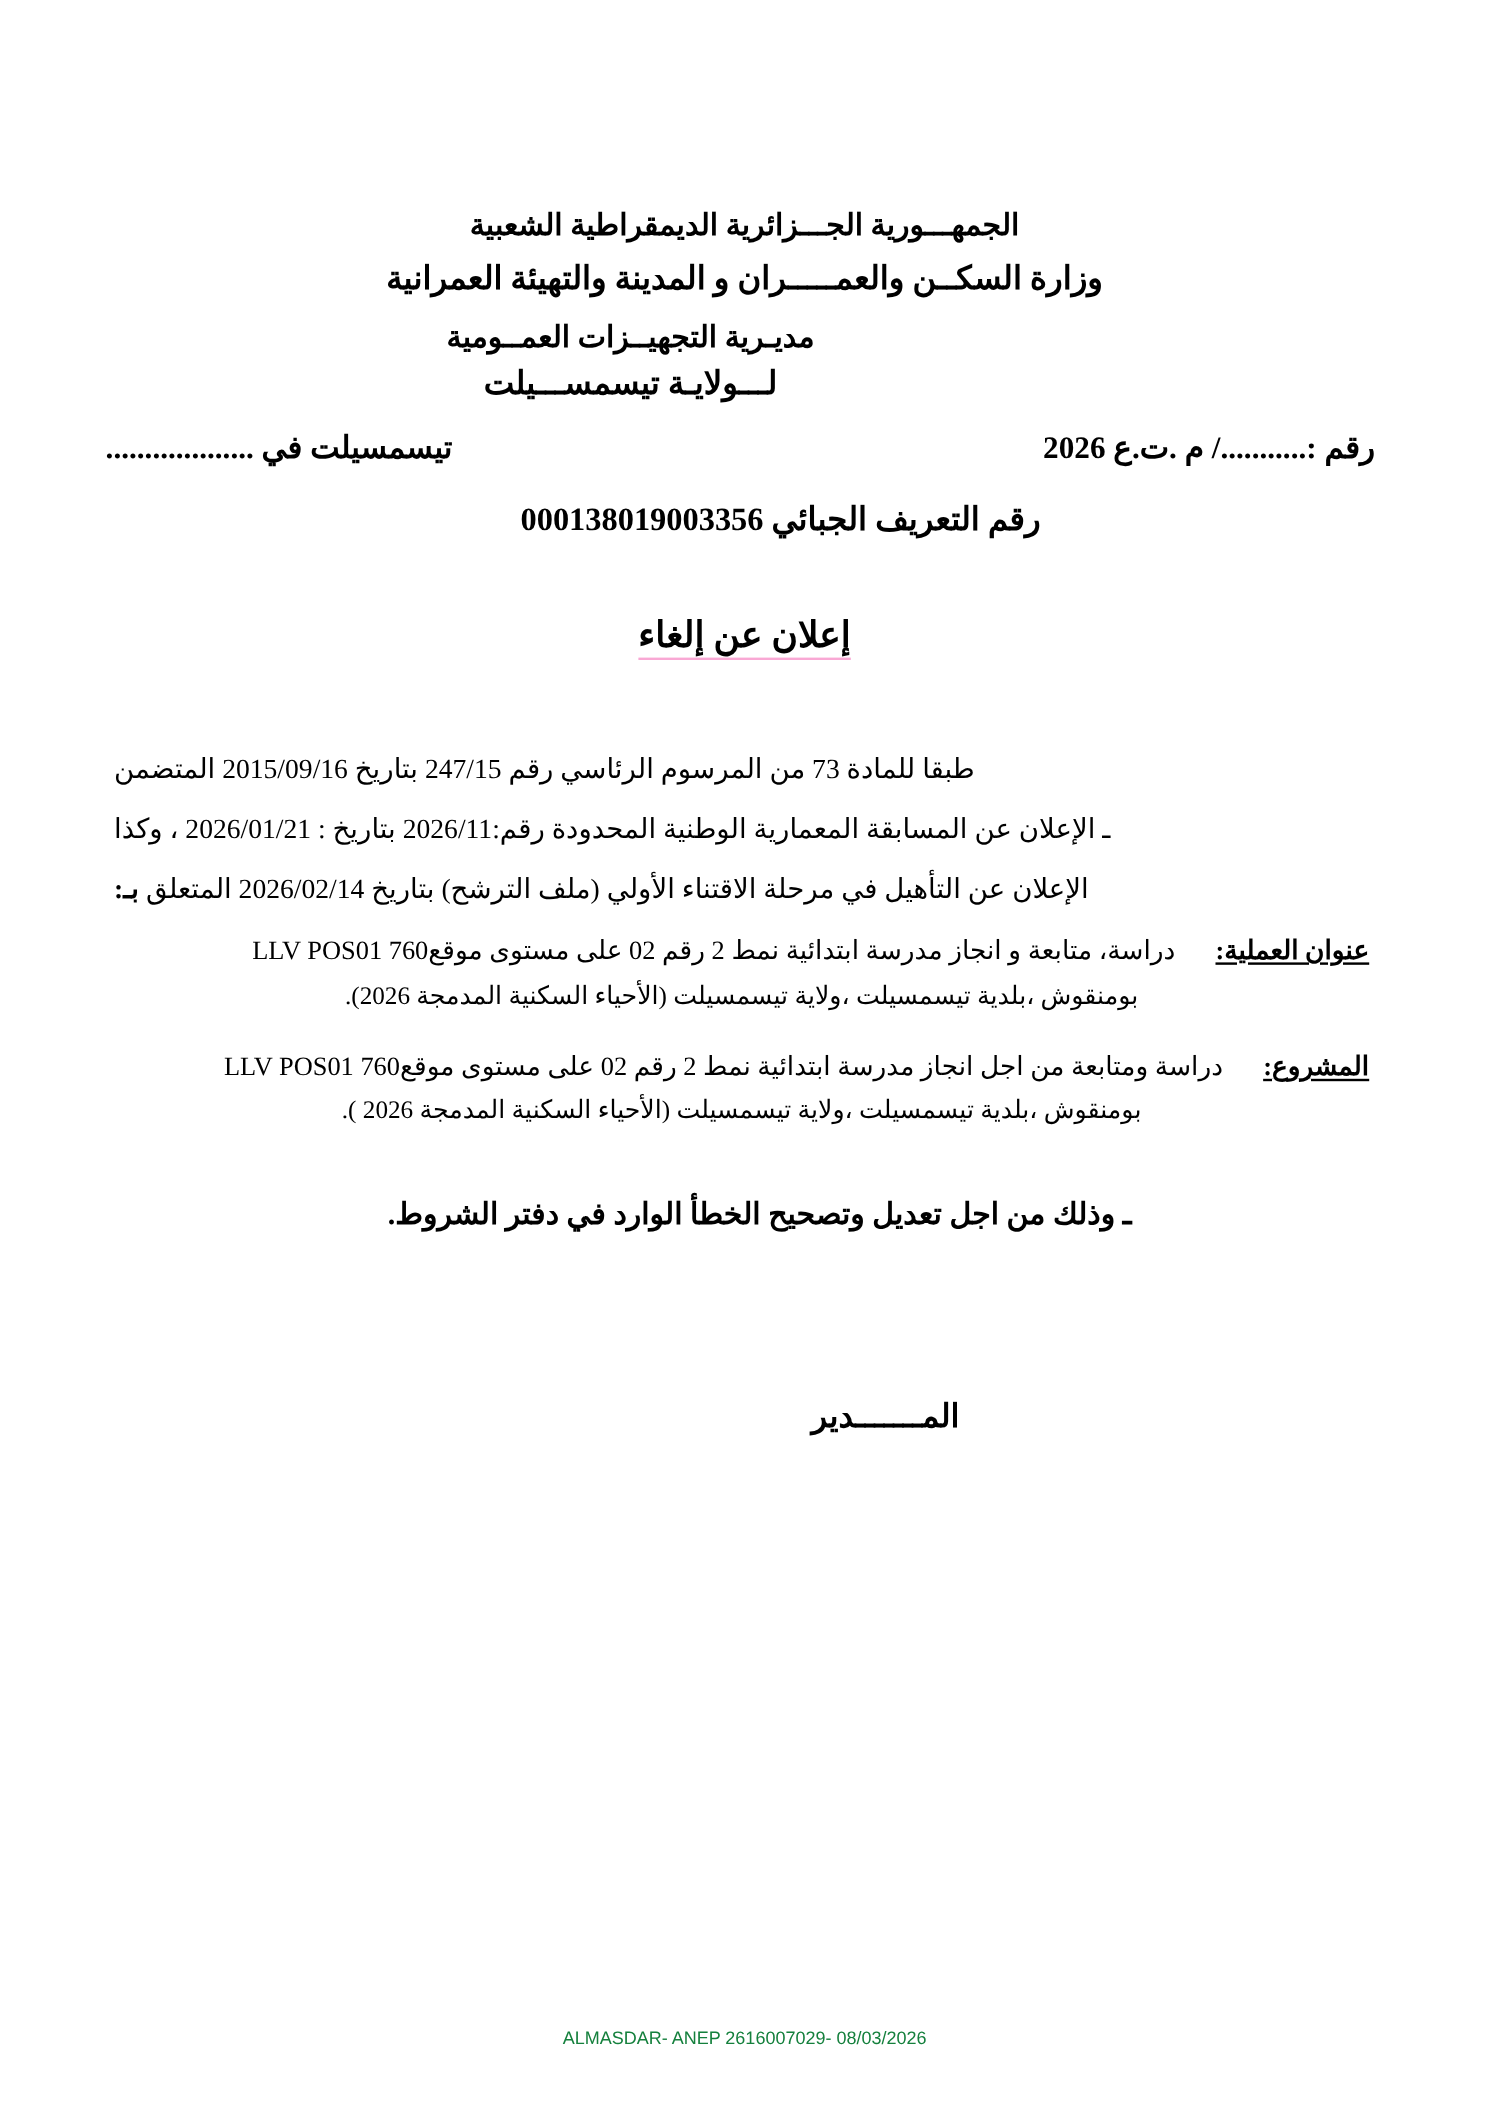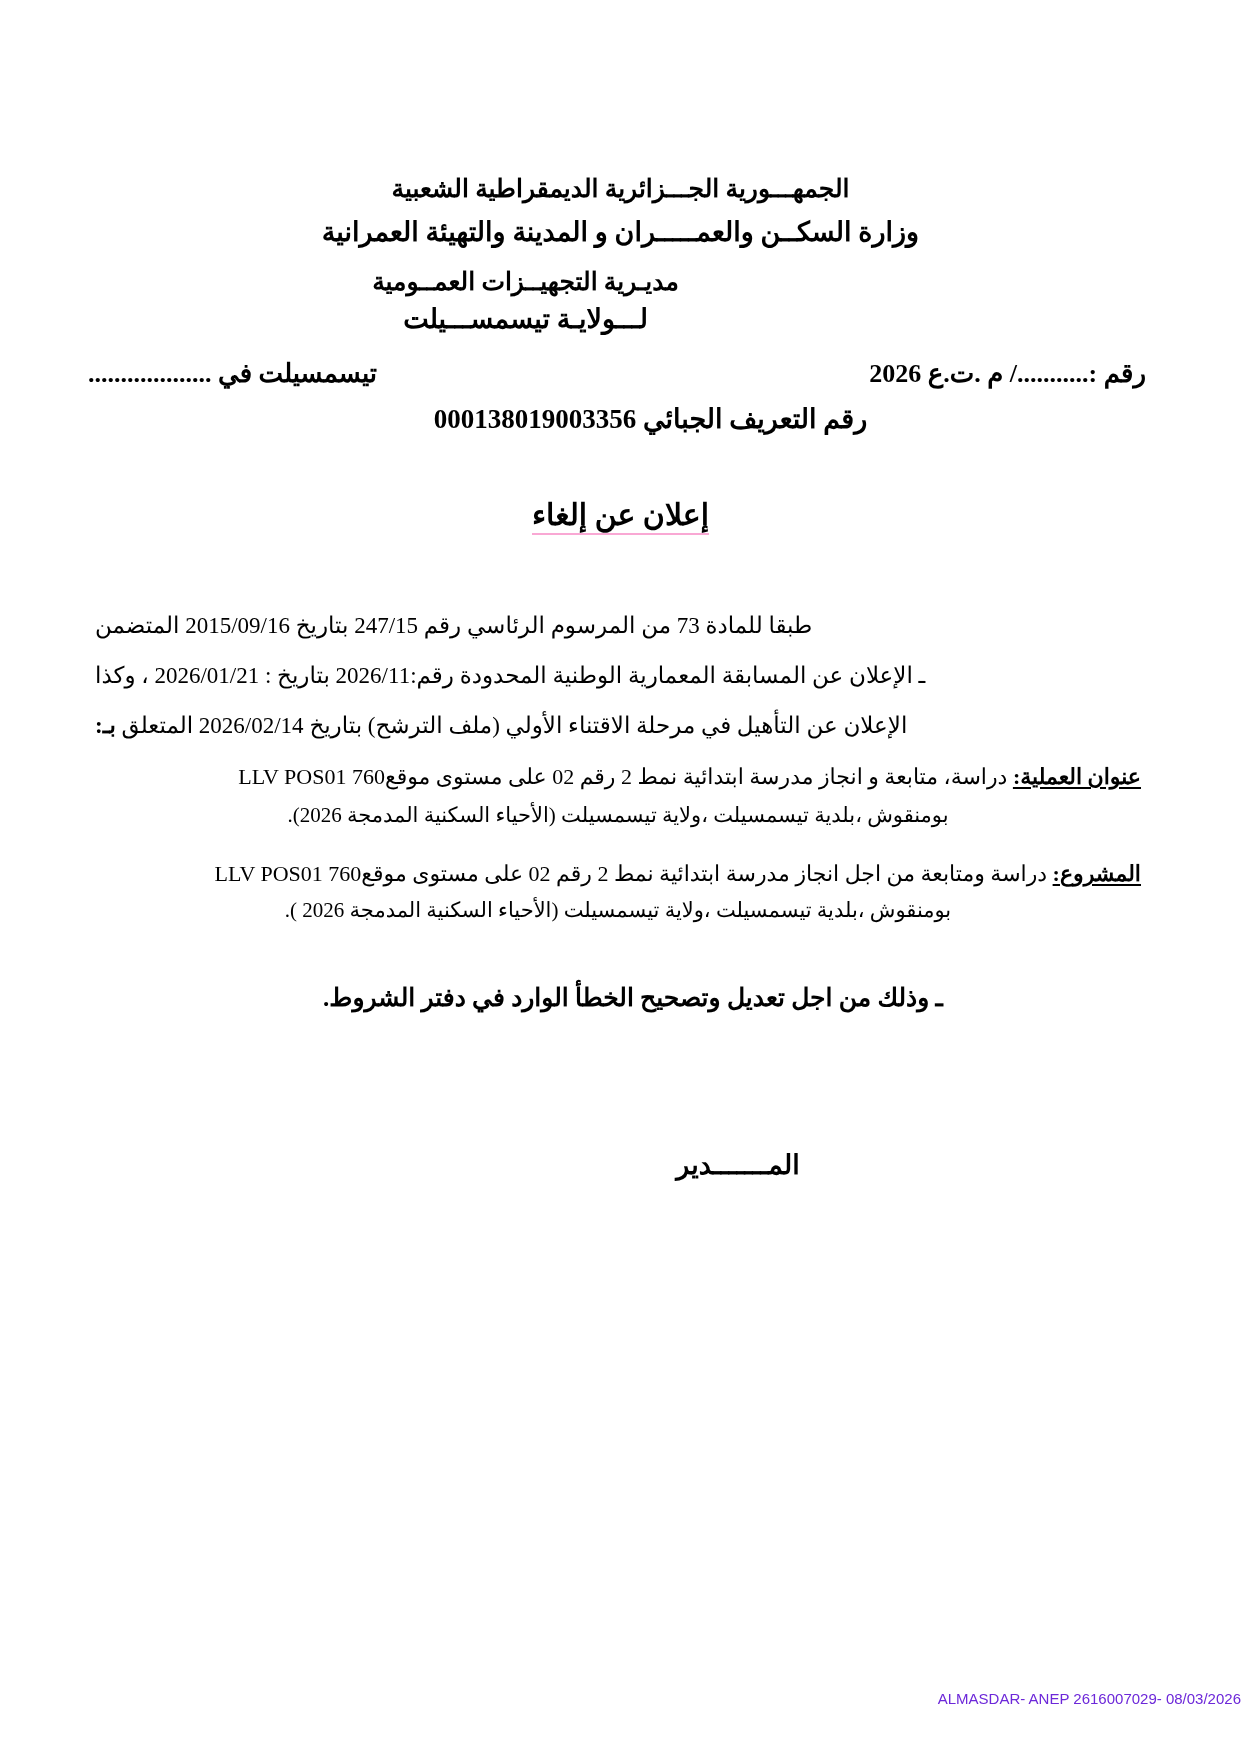--- a/index.html
+++ b/index.html
@@ -65,21 +65,21 @@
     margin-top: 18px;
     padding: 0 95px 0 88px;
     font-size: 26px;
     font-weight: bold;
   }
   .ref-number { direction: rtl; }
   .ref-place  { direction: rtl; }
 
   .tax-row {
     text-align: center;
-    margin-top: 14px;
+    margin-top: 28px;
     font-size: 27px;
     font-weight: bold;
     padding-left: 60px;
   }
   .tax-label { }
   .tax-value { font-family: "Liberation Serif", serif; }
 
   
   .doc-title {
     text-align: center;
@@ -101,20 +101,21 @@
     text-align: justify;
   }
   .para { margin: 0 0 6px 0; }
   .para.center-ish { text-align: left; }
 
   .bold { font-weight: bold; }
   .uline-bold {
     font-weight: bold;
     text-decoration: underline;
     text-underline-offset: 3px;
+    margin-left: 28px;
   }
   .latin {
     font-family: "Liberation Serif", serif;
     direction: ltr;
     unicode-bidi: embed;
   }
 
   .para-operation {
     font-size: 22px;
     line-height: 1.75;
@@ -148,25 +149,25 @@
     font-weight: bold;
     padding-left: 240px;
   }
 
   
   .footer {
     position: absolute;
     left: 0;
     right: 0;
     bottom: 48px;
-    text-align: right;
+    text-align: center;
     direction: ltr;
     font-family: "Liberation Sans", sans-serif;
     font-size: 15px;
-    color: #6d28d9;
+    color: #15803d;
   }
 </style>
 </head>
 <body>
 
 <div class="page">
 
   <div class="header">
     <div class="hdr-line hdr-republic">الجمهـــورية الجـــزائرية الديمقراطية الشعبية</div>
     <div class="hdr-line hdr-ministry">وزارة السكــن والعمـــــران و المدينة  والتهيئة العمرانية</div>

